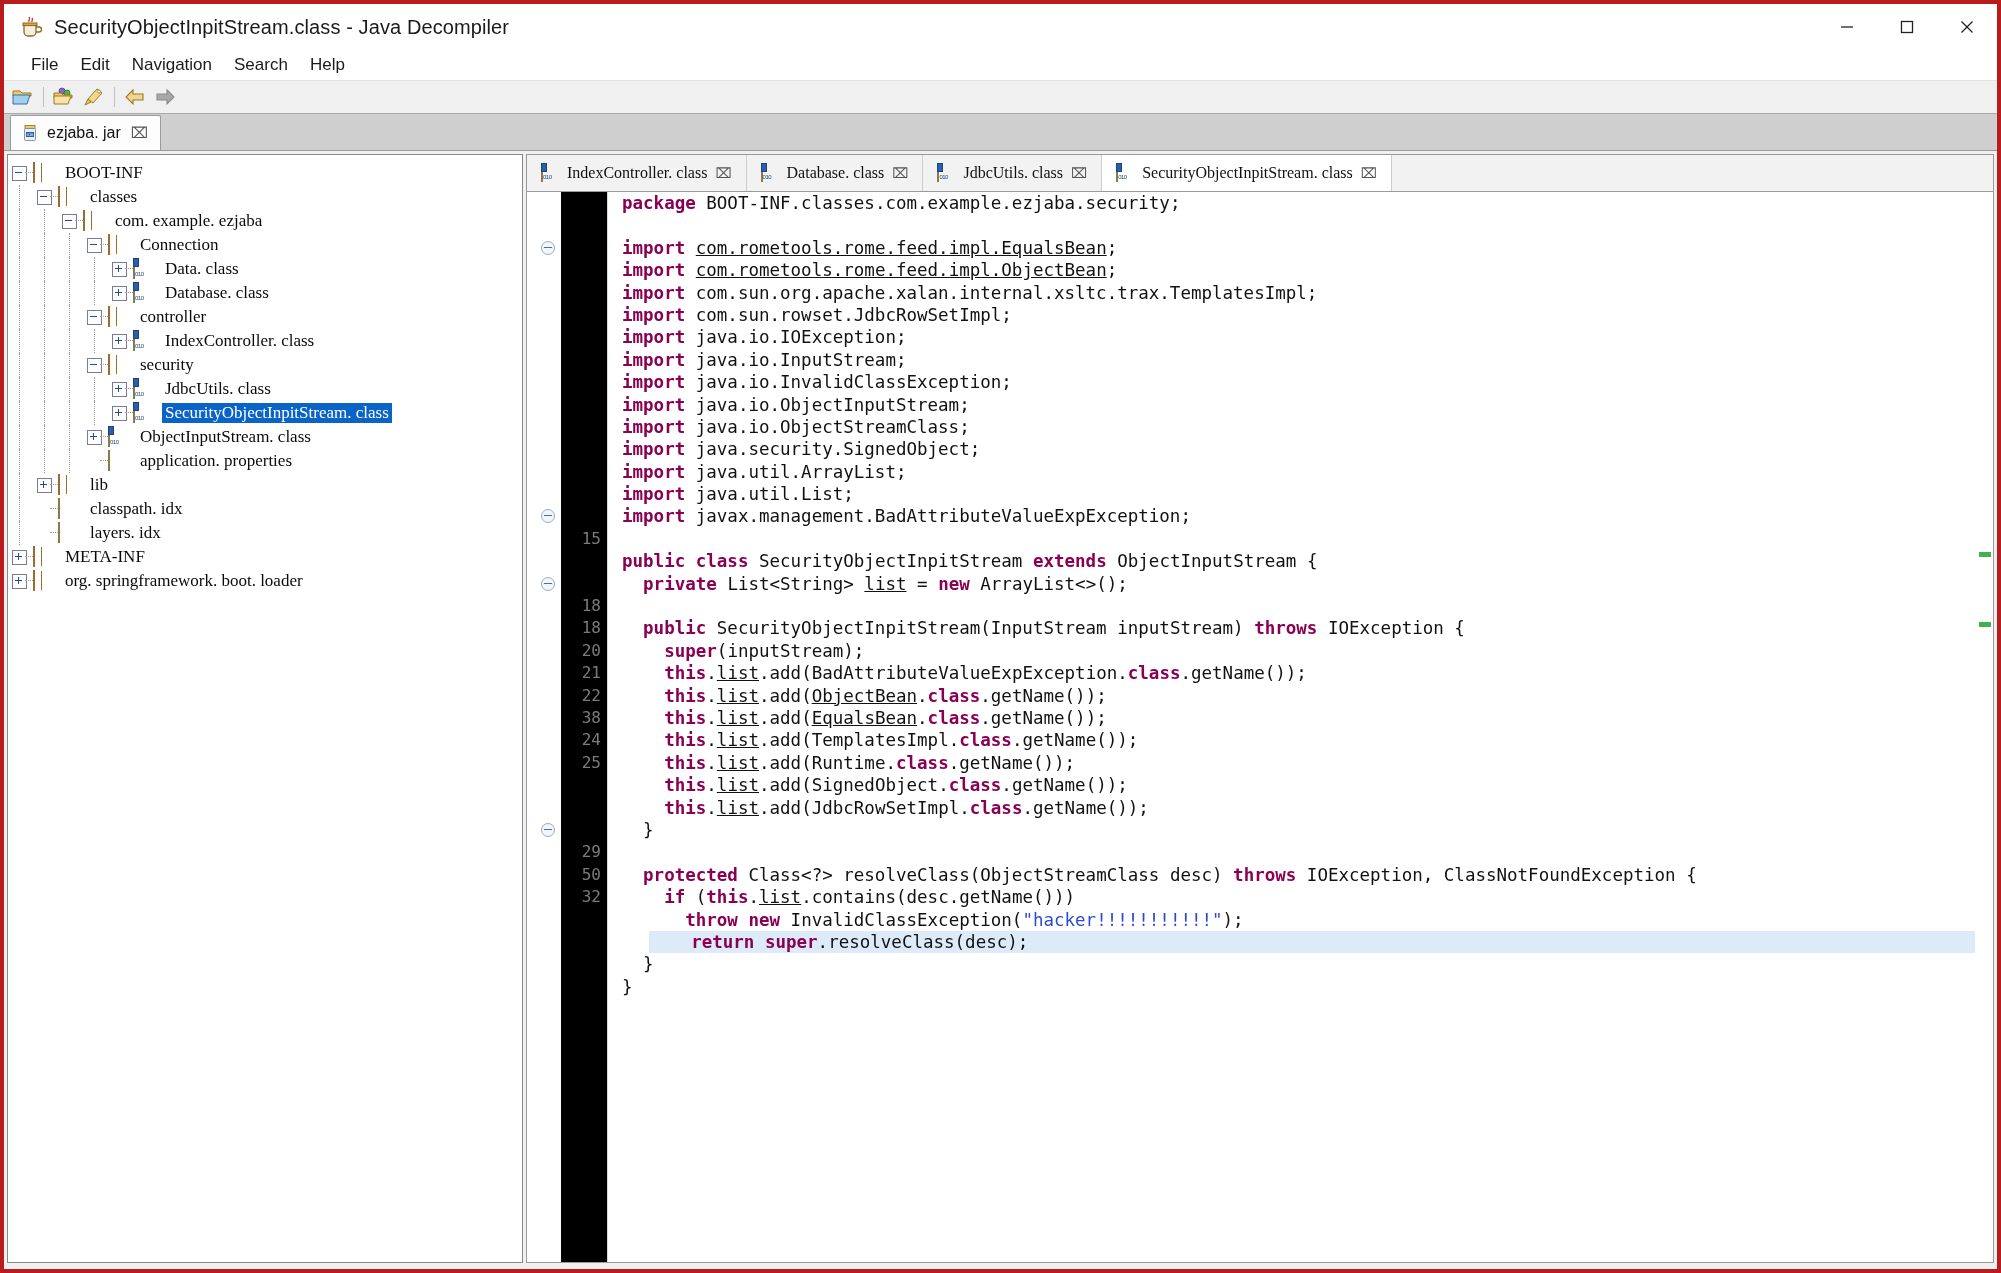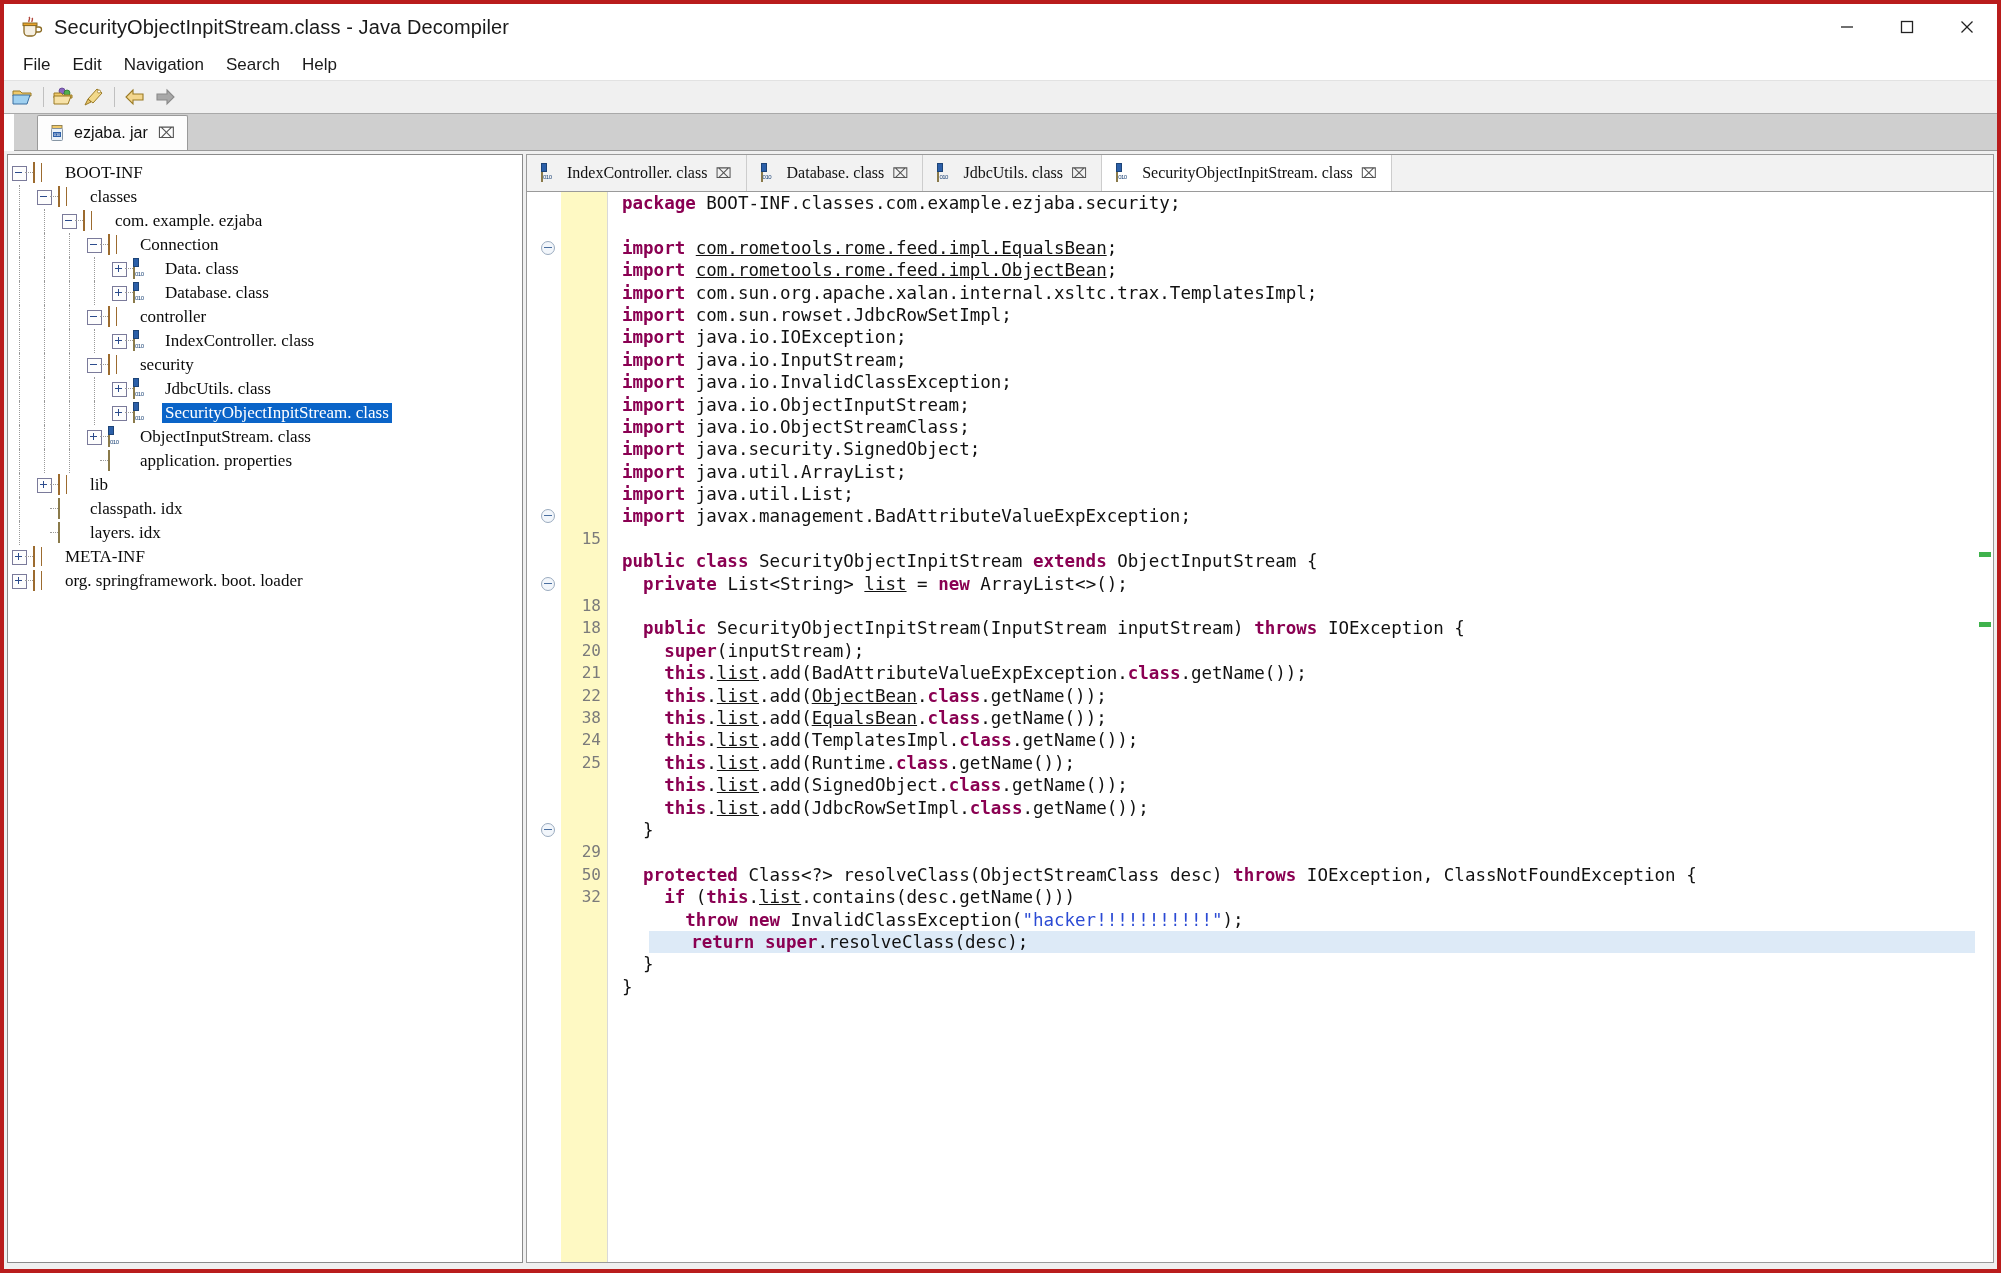--- a/index.html
+++ b/index.html
@@ -22,38 +22,37 @@
   }
   .title-icon{width:26px;height:26px;margin-left:14px;margin-right:10px;position:relative;flex:none;}
   .title-text{font-size:20px;color:#1a1a1a;letter-spacing:.1px;}
   .win-btns{position:absolute;right:0;top:0;height:46px;display:flex;}
   .win-btn{width:60px;height:46px;display:flex;align-items:center;justify-content:center;}
   .win-btn svg{display:block;}
 
   
   .menubar{
     height:30px;min-height:30px;display:flex;align-items:center;
-    background:#ffffff;padding-left:8px;border-bottom:1px solid #e2e2e2;
+    background:#ffffff;padding-left:16px;border-bottom:1px solid #e2e2e2;
   }
   .menu-item{font-size:17px;color:#1a1a1a;padding:2px 11px;cursor:default;}
 
   
   .toolbar{
     height:32px;min-height:32px;display:flex;align-items:center;
     background:#f0f0f0;border-bottom:1px solid #a9a9a9;padding-left:4px;
   }
   .tb-btn{width:28px;height:26px;display:flex;align-items:center;justify-content:center;margin:0 1px;}
   .tb-sep{width:1px;height:20px;background:#c0c0c0;margin:0 5px;}
 
   
   .jartabs{
     height:36px;min-height:36px;background:#cfcfcf;
-    display:flex;align-items:flex-end;padding-left:23px;
+    display:flex;align-items:flex-end;padding-left:6px;
     border-bottom:1px solid #9a9a9a;
-    margin-left:10px;
   }
   .jartab{
     height:34px;display:flex;align-items:center;gap:8px;
     background:#fdfdfd;border:1px solid #9a9a9a;border-bottom:none;
     padding:0 12px 0 10px;font-size:16px;color:#111;
     border-radius:2px 2px 0 0;
   }
   .jartab .jar-ico{width:18px;height:18px;position:relative;flex:none;}
   .jartab .xmark{font-size:15px;color:#555;margin-left:2px;}
 
@@ -109,21 +108,21 @@
   }
   .etab.active{background:#ffffff;}
   .etab .xmark{font-size:14px;color:#555;}
   .etab .ico{margin-right:0;width:18px;height:19px;}
 
   .editor{
     flex:1;min-height:0;background:#ffffff;border:1px solid #9a9a9a;border-top:none;
     position:relative;display:flex;overflow:hidden;box-sizing:border-box;
   }
   .fold-gutter{width:34px;min-width:34px;background:#ffffff;position:relative;}
-  .num-gutter{width:46px;min-width:46px;background:#fef9c3;position:relative;
+  .num-gutter{width:46px;min-width:46px;background:#000000;position:relative;
      text-align:right;padding-right:6px;box-sizing:border-box;}
   .vsep{width:2px;background:#ffffff;border-left:1px solid #d9d9d9;}
   .code{
     flex:1;min-width:0;position:relative;overflow:hidden;
     font-family:"DejaVu Sans Mono","Liberation Mono",monospace;
     font-size:17.5px;line-height:22.4px;color:#111111;padding-left:12px;
   }
   .code .ln{white-space:pre;height:22.4px;}
   .num-gutter .ln{height:22.4px;line-height:22.4px;font-size:16px;color:#7b7b7b;
      font-family:"DejaVu Sans Mono","Liberation Mono",monospace;}

